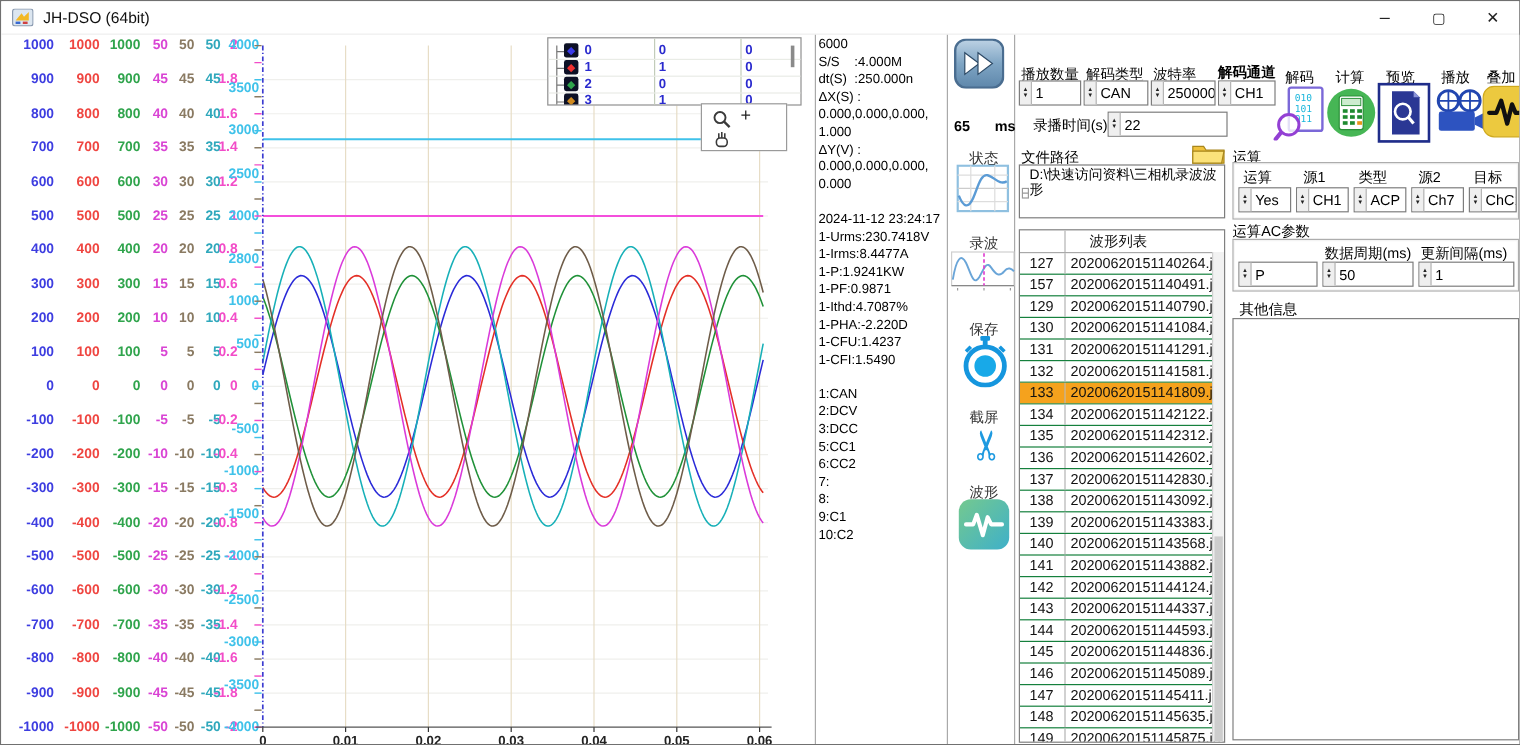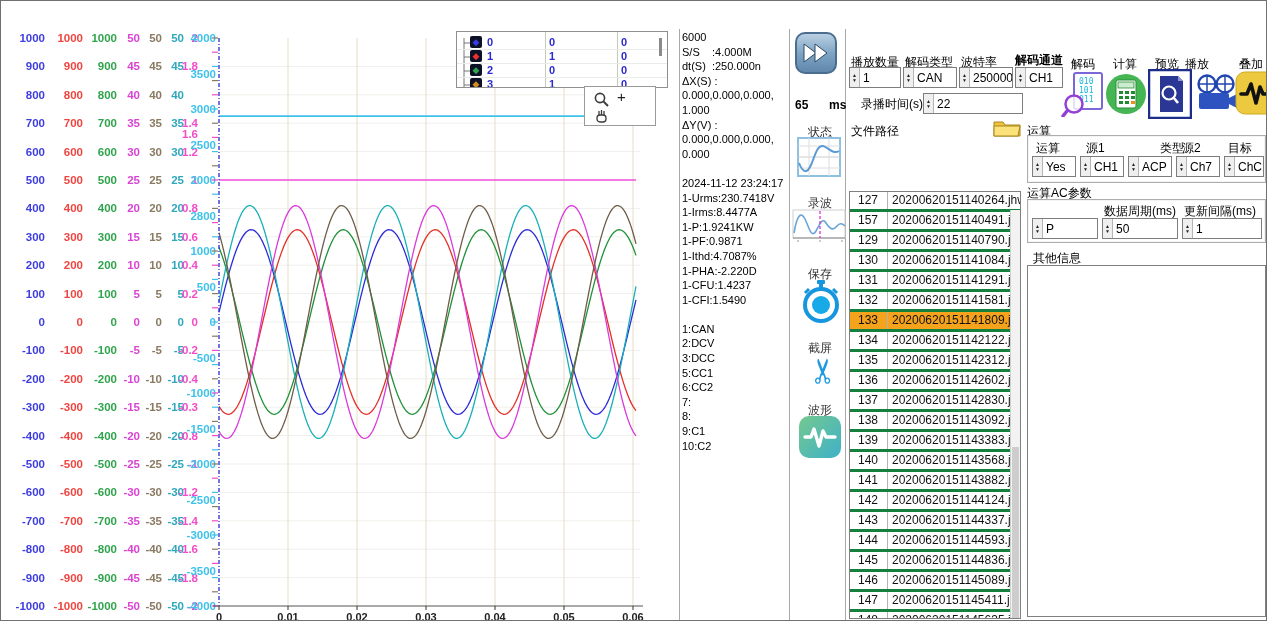--- a/index.html
+++ b/index.html
@@ -35,34 +35,46 @@
   .tab.active{height:21px;margin-top:0;border-bottom:none;line-height:21px;font-weight:700;}
   .plabel{position:absolute;font-size:12px;color:#000;white-space:nowrap;}
   .spin{position:absolute;height:21px;border:1px solid #7d7d7d;background:#fff;display:flex;box-sizing:border-box;}
   .arr{width:9px;display:flex;flex-direction:column;justify-content:center;align-items:center;background:#efefef;border-right:1px solid #b5b5b5;font-size:5px;line-height:5px;color:#222;}
   .sval{flex:1;font-size:12px;padding:3px 1px 0 3px;color:#000;overflow:hidden;white-space:nowrap;}
   .groupbox{position:absolute;border:1px solid #adadad;box-shadow:inset 0 0 0 1px #f4f4f4;background:#fff;box-sizing:border-box;}
   .ghead{position:absolute;font-size:12px;color:#000;white-space:nowrap;}
   .ibtn-label{position:absolute;font-size:12px;color:#000;}
   .flist{position:absolute;left:2px;top:162px;width:172px;height:428px;border:1px solid #808080;background:#fff;box-sizing:border-box;overflow:hidden;}
   .flhead{display:flex;height:18px;border-bottom:1px solid #a8a8a8;font-size:12px;}
-  .flrow{display:flex;height:17px;border-bottom:3px solid #15803d;font-size:12px;}
+  .flrow{display:flex;height:17px;border-bottom:1px solid #15803d;font-size:12px;}
   .flnum{width:38px;border-right:1px solid #b3b3b3;padding:1px 0 0 8px;box-sizing:border-box;color:#111;}
   .flname{flex:1;padding:1px 0 0 4px;white-space:nowrap;overflow:hidden;color:#111;}
   .flrow.sel .flnum,.flrow.sel .flname{background:#f5a21d;}
   .flscroll{position:absolute;right:0;top:18px;width:9px;height:409px;background:#f2f2f2;border-left:1px solid #d0d0d0;}
   .flthumb{position:absolute;left:1px;top:58%;width:7px;height:42%;background:#cdcdcd;}
   .otherbox{position:absolute;left:180px;top:236px;width:239px;height:352px;border:1px solid #808080;background:#fff;box-sizing:border-box;}
   .pathbox{position:absolute;left:2px;top:108px;width:172px;height:45px;border:1px solid #7d7d7d;background:#fff;font-size:11.5px;color:#000;padding:2px 2px 0 8px;box-sizing:border-box;line-height:13px;}
 </style>
 </head>
 <body>
 
 <div class="window">
 
+  <div class="titlebar">
+    <svg class="appicon" viewBox="0 0 18 15">
+      <rect x="0.5" y="0.5" width="17" height="14" rx="2" fill="#dce6f0" stroke="#8a9ab0"></rect>
+      <polygon points="3,10 8,4 10,7 14,3 14,10" fill="#f2b824"></polygon>
+      <rect x="3" y="11" width="4" height="2" fill="#3a6ad0"></rect>
+      <rect x="9" y="11" width="4" height="2" fill="#d04040"></rect>
+    </svg>
+    <span class="title-text">JH-DSO (64bit)</span>
+    <div class="winbtn" style="right:90px;">–</div>
+    <div class="winbtn" style="right:45px;font-size:12px;">▢</div>
+    <div class="winbtn" style="right:0;font-size:13px;">✕</div>
+  </div>
 
   <div class="main">
 
     <div class="abs" style="left:0;top:0;width:679px;height:593px;">
       <div id="ylabels" class="abs" style="left:0;top:0;width:220px;height:593px;">
           <div class="ylab" style="left: -16px; top: 3px; color: rgb(61, 61, 224);">1000</div>
           <div class="ylab" style="left: -16px; top: 31.4px; color: rgb(61, 61, 224);">900</div>
           <div class="ylab" style="left: -16px; top: 59.8px; color: rgb(61, 61, 224);">800</div>
           <div class="ylab" style="left: -16px; top: 88.2px; color: rgb(61, 61, 224);">700</div>
           <div class="ylab" style="left: -16px; top: 116.6px; color: rgb(61, 61, 224);">600</div>
@@ -182,21 +194,21 @@
           <div class="ylab" style="left: 123px; top: 372.2px; color: rgb(47, 168, 188);">-15</div>
           <div class="ylab" style="left: 123px; top: 400.6px; color: rgb(47, 168, 188);">-20</div>
           <div class="ylab" style="left: 123px; top: 429px; color: rgb(47, 168, 188);">-25</div>
           <div class="ylab" style="left: 123px; top: 457.4px; color: rgb(47, 168, 188);">-30</div>
           <div class="ylab" style="left: 123px; top: 485.8px; color: rgb(47, 168, 188);">-35</div>
           <div class="ylab" style="left: 123px; top: 514.2px; color: rgb(47, 168, 188);">-40</div>
           <div class="ylab" style="left: 123px; top: 542.6px; color: rgb(47, 168, 188);">-45</div>
           <div class="ylab" style="left: 123px; top: 571px; color: rgb(47, 168, 188);">-50</div>
           <div class="ylab" style="left: 137px; top: 3px; color: rgb(242, 76, 200);">2</div>
           <div class="ylab" style="left: 137px; top: 31.4px; color: rgb(242, 76, 200);">1.8</div>
-          <div class="ylab" style="left: 137px; top: 59.8px; color: rgb(242, 76, 200); margin-top: 39px;">1.6</div>
+          <div class="ylab" style="left: 137px; top: 59.8px; color: rgb(242, 76, 200);">1.6</div>
           <div class="ylab" style="left: 137px; top: 88.2px; color: rgb(242, 76, 200);">1.4</div>
           <div class="ylab" style="left: 137px; top: 116.6px; color: rgb(242, 76, 200);">1.2</div>
           <div class="ylab" style="left: 137px; top: 145px; color: rgb(242, 76, 200);">1</div>
           <div class="ylab" style="left: 137px; top: 173.4px; color: rgb(242, 76, 200);">0.8</div>
           <div class="ylab" style="left: 137px; top: 201.8px; color: rgb(242, 76, 200);">0.6</div>
           <div class="ylab" style="left: 137px; top: 230.2px; color: rgb(242, 76, 200);">0.4</div>
           <div class="ylab" style="left: 137px; top: 258.6px; color: rgb(242, 76, 200);">0.2</div>
           <div class="ylab" style="left: 137px; top: 287px; color: rgb(242, 76, 200);">0</div>
           <div class="ylab" style="left: 137px; top: 315.4px; color: rgb(242, 76, 200);">-0.2</div>
           <div class="ylab" style="left: 137px; top: 343.8px; color: rgb(242, 76, 200);">-0.4</div>
@@ -510,21 +522,21 @@
         <span class="arr">
             <span>▲</span>
             <span>▼</span>
           </span>
         <span class="sval">CH1</span>
       </div>
 
       <div class="ibtn-label" style="left:224px;top:27px;">解码</div>
       <div class="ibtn-label" style="left:266px;top:27px;">计算</div>
       <div class="ibtn-label" style="left:308px;top:27px;">预览</div>
-      <div class="ibtn-label" style="left:338px;top:27px;">播放</div>
+      <div class="ibtn-label" style="left:354px;top:27px;">播放</div>
       <div class="ibtn-label" style="left:392px;top:27px;">叠加</div>
 
       <div class="abs" style="left:214px;top:42px;">
         <svg width="44" height="46" viewBox="0 0 44 46">
           <rect x="13" y="2" width="28" height="36" rx="2" fill="#fff" stroke="#7b68d8" stroke-width="2"></rect>
           <text x="18" y="13" font-size="8" fill="#19b6dc" font-family="monospace">010</text>
           <text x="18" y="22" font-size="8" fill="#19b6dc" font-family="monospace">101</text>
           <text x="18" y="31" font-size="8" fill="#19b6dc" font-family="monospace">011</text>
           <circle cx="13" cy="33" r="8.5" fill="#ffffff" fill-opacity="0.8" stroke="#9340d4" stroke-width="2.5"></circle>
           <line x1="6" y1="40" x2="2" y2="45" stroke="#9340d4" stroke-width="3.5" stroke-linecap="round"></line>
@@ -581,26 +593,33 @@
         <span class="sval">22</span>
       </div>
 
       <div class="plabel" style="left:4px;top:94px;">文件路径</div>
       <div class="abs" style="left:146px;top:90px;">
         <svg width="28" height="18" viewBox="0 0 28 18">
           <path d="M1 3 h9 l2 3 h15 v11 h-26 z" fill="#f0c23c" stroke="#a8861c"></path>
           <path d="M1 7 h26 l-2 10 h-24 z" fill="#fbe27a" stroke="#a8861c"></path>
         </svg>
       </div>
+      <div class="pathbox">
+        <span>D:\快速访问资料\三相机录波波形</span>
+        <svg class="abs" style="left:1px;top:18px;" width="7" height="10">
+          <rect x="1" y="1" width="5" height="8" fill="none" stroke="#9a9a9a"></rect>
+          <line x1="1" y1="5" x2="6" y2="5" stroke="#9a9a9a"></line>
+        </svg>
+      </div>
 
       <div class="plabel" style="left:180px;top:94px;">运算</div>
       <div class="groupbox" style="left:180px;top:106px;width:239px;height:48px;">
         <div class="ghead" style="left:8px;top:4px;">运算</div>
         <div class="ghead" style="left:58px;top:4px;">源1</div>
-        <div class="ghead" style="left:104px;top:4px;margin-left:28px;">类型</div>
+        <div class="ghead" style="left:104px;top:4px;">类型</div>
         <div class="ghead" style="left:154px;top:4px;">源2</div>
         <div class="ghead" style="left:200px;top:4px;">目标</div>
         <div class="spin" style="left:4px;top:20px;width:44px;">
             <span class="arr">
               <span>▲</span>
               <span>▼</span>
             </span>
             <span class="sval">Yes</span>
           </div>
         <div class="spin" style="left:52px;top:20px;width:44px;">
@@ -658,20 +677,24 @@
               <span>▼</span>
             </span>
             <span class="sval">1</span>
           </div>
       </div>
 
       <div class="plabel" style="left:186px;top:221px;">其他信息</div>
       <div class="otherbox"></div>
 
       <div class="flist">
+        <div class="flhead">
+          <div class="flnum"></div>
+          <div class="flname" style="padding-left:20px;">波形列表</div>
+        </div>
         <div id="flrows">
             <div class="flrow">
               <div class="flnum">127</div>
               <div class="flname">20200620151140264.jhw</div>
             </div>
             <div class="flrow">
               <div class="flnum">157</div>
               <div class="flname">20200620151140491.jhw</div>
             </div>
             <div class="flrow">

